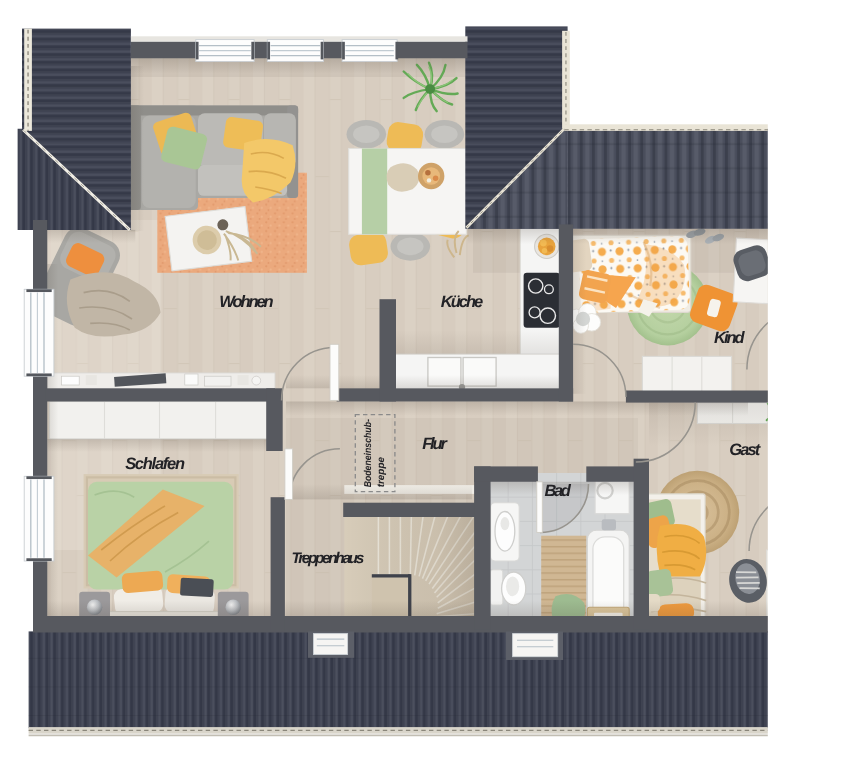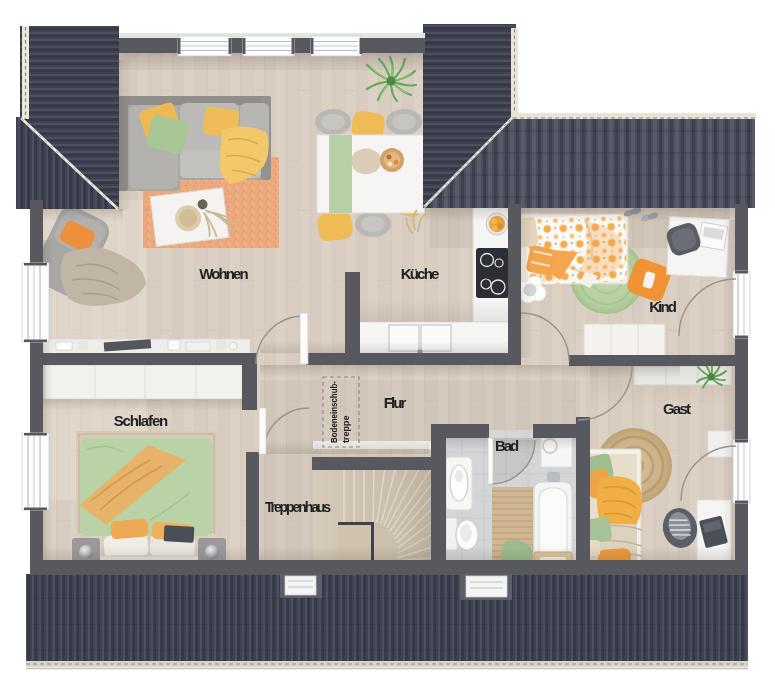--- a/index.html
+++ b/index.html
@@ -1,16 +1,16 @@
 <!DOCTYPE html>
 <html><head>
 <meta charset="utf-8">
 <style>
 html,body{margin:0;padding:0;background:#ffffff;}
-#c{position:relative;width:775px;height:692px;overflow:hidden;font-family:"Liberation Sans",sans-serif;}
+#c{position:relative;width:698px;height:692px;overflow:hidden;font-family:"Liberation Sans",sans-serif;font-style:italic;}
 text{font-family:"Liberation Sans",sans-serif;}
 </style>
 </head>
 <body>
 <div id="c">
 <svg width="775" height="692" viewBox="0 0 775 692">
 <defs>
 <pattern id="prh" width="10" height="7" patternUnits="userSpaceOnUse">
   <rect width="10" height="7" fill="#434756"></rect>
   <rect y="0" width="10" height="2" fill="#353948"></rect>

